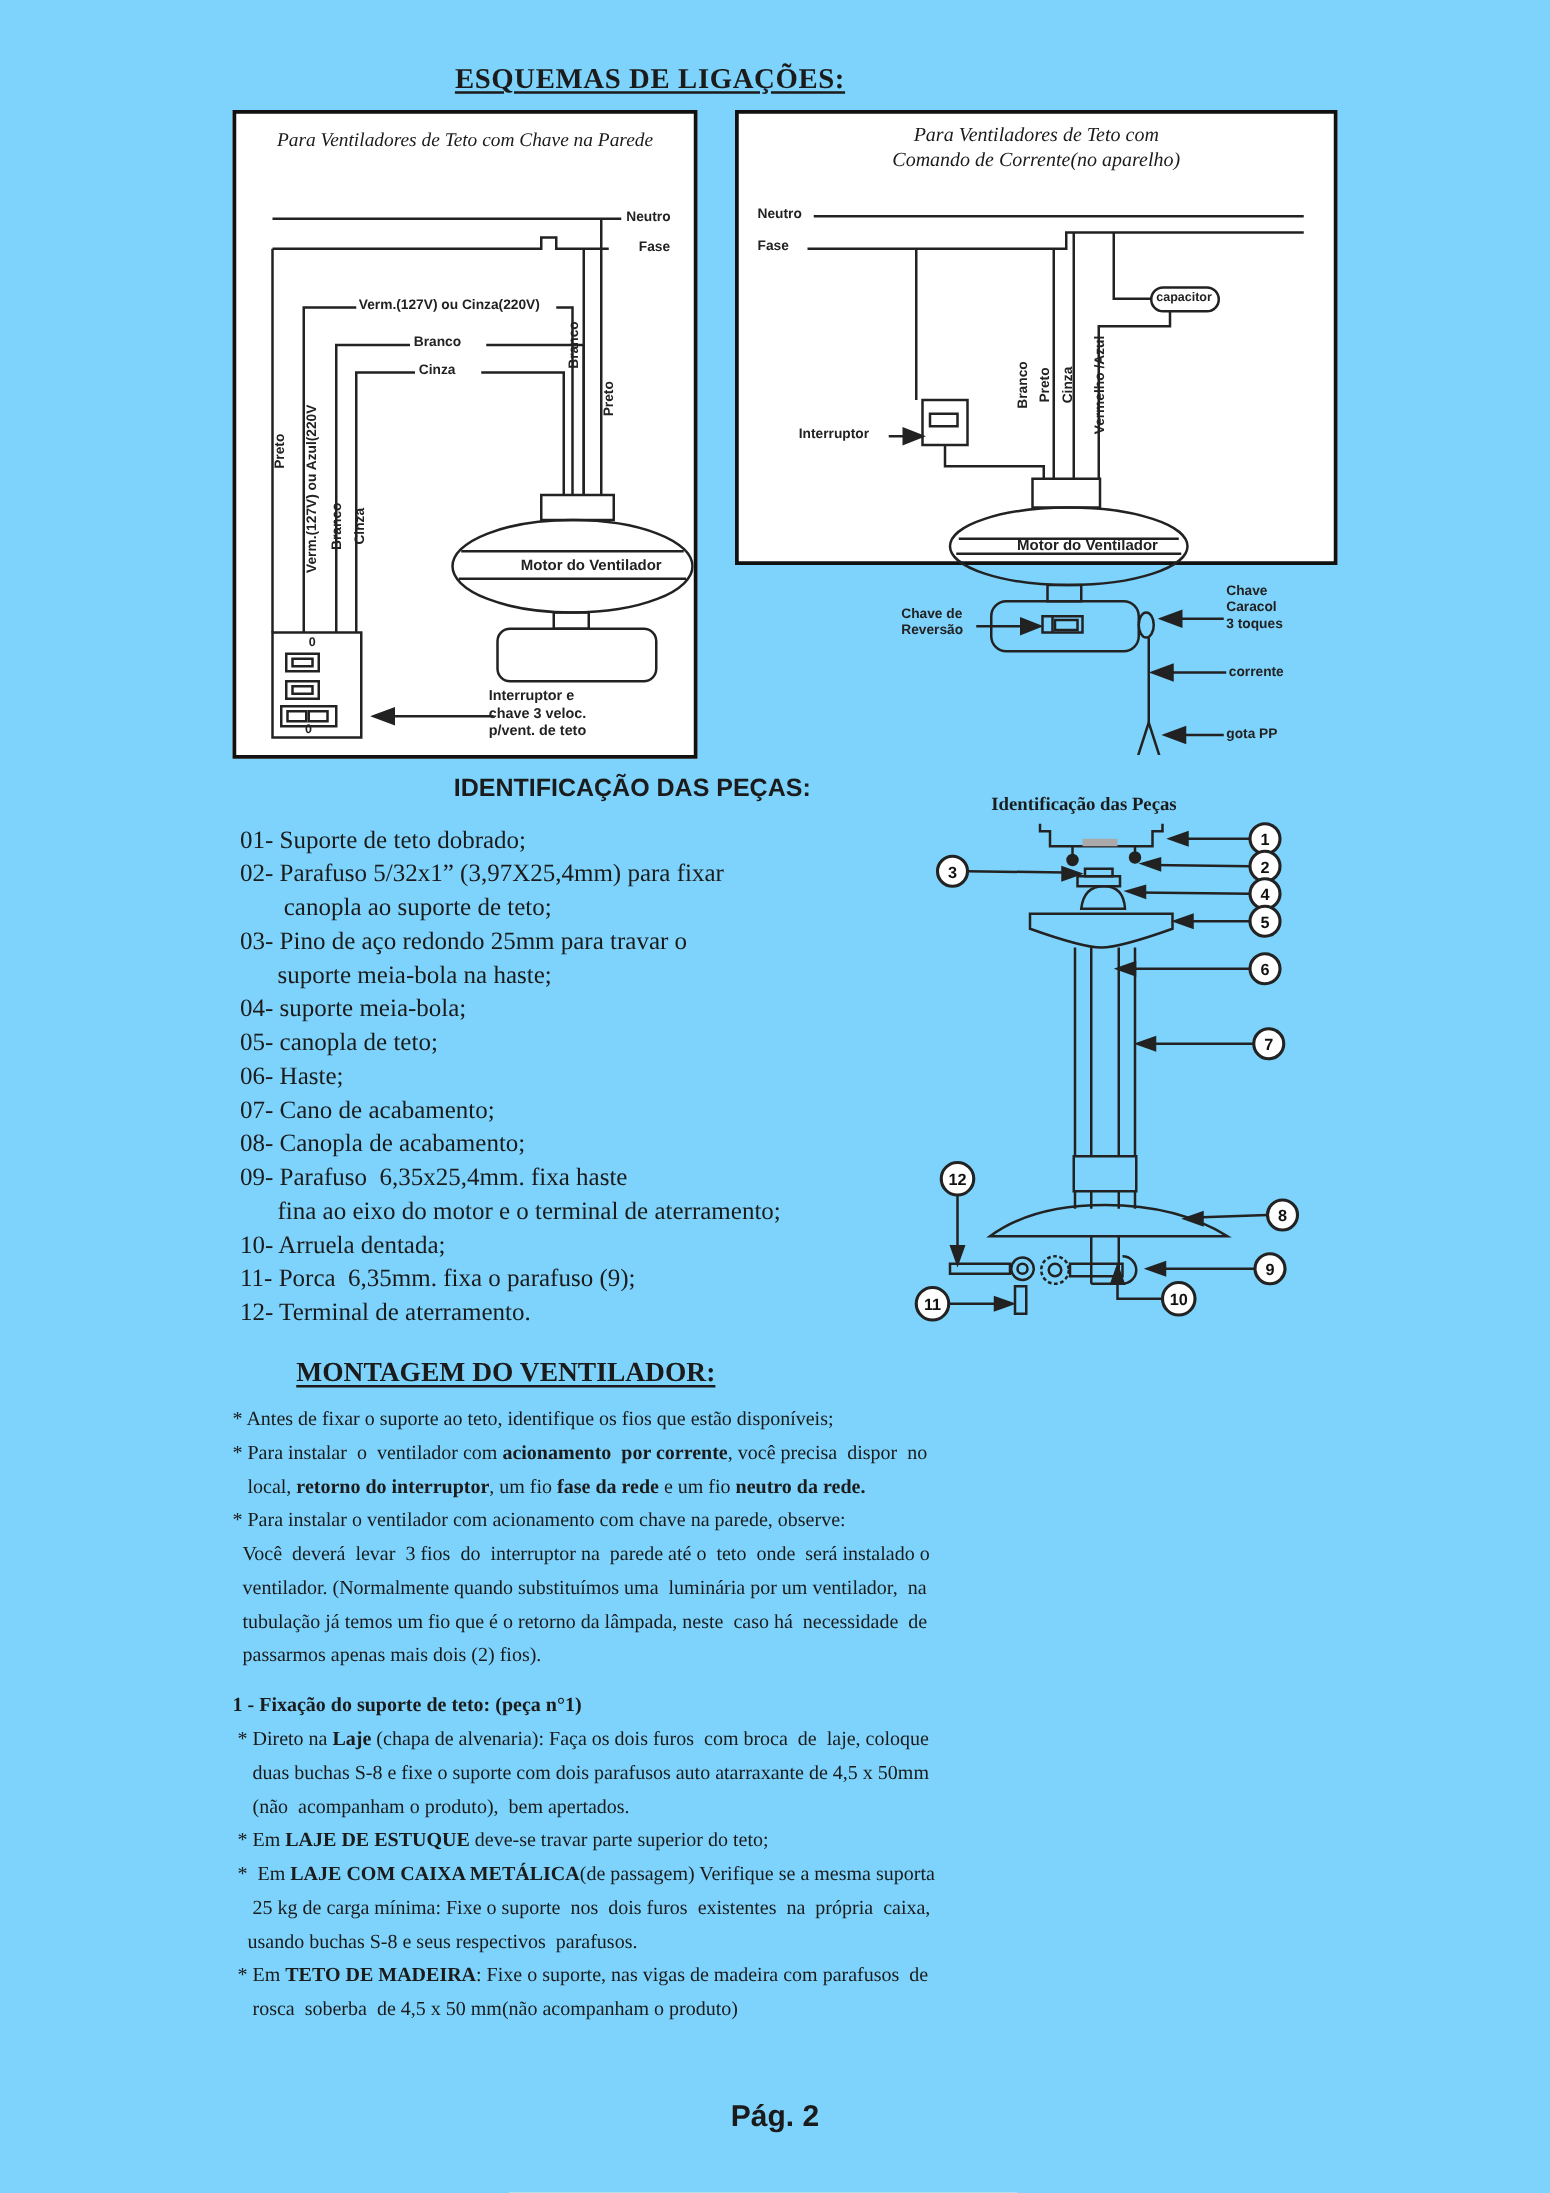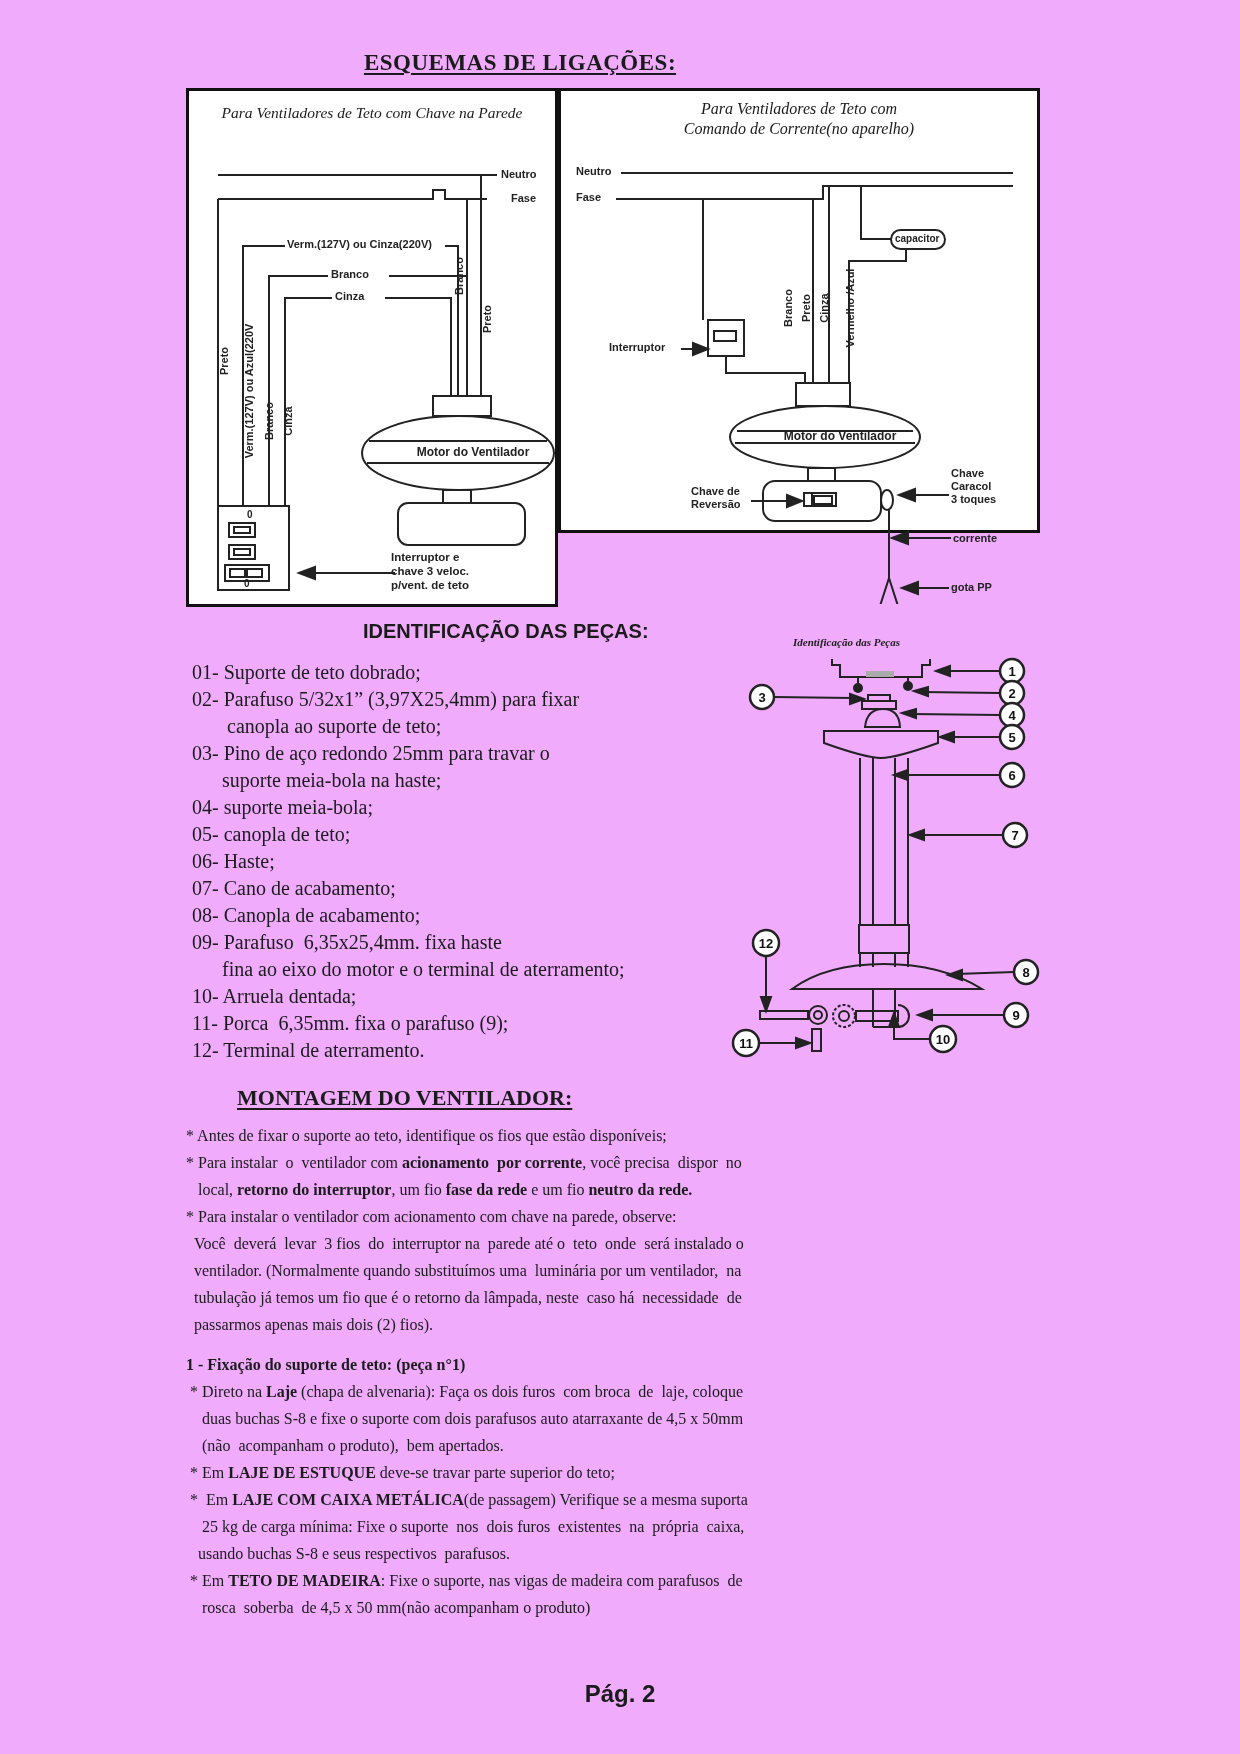--- a/index.html
+++ b/index.html
@@ -1,31 +1,31 @@
 <!DOCTYPE html>
 <html><head>
 <meta charset="utf-8">
 <style>
   html,body{margin:0;padding:0;background:#e8e8e8;}
-  .doc{position:relative;width:1240px;height:1754px;background:#f0abfc;
+  .doc{position:relative;width:1240px;height:1754px;background:#7dd3fc;
        font-family:"Liberation Serif",serif;color:#1b1b1b;overflow:hidden;}
   .abs{position:absolute;}
   .page-title{font-weight:bold;font-size:23px;letter-spacing:.5px;
       text-decoration:underline;text-underline-offset:3px;text-decoration-thickness:2px;}
   .wirebox{position:absolute;border:3px solid #111;background:#fff;box-sizing:border-box;}
   .boxtitle{font-weight:normal;font-style:italic;font-size:15.5px;text-align:center;width:100%;line-height:1.25;}
   .dlabel{position:absolute;font-family:"Liberation Sans",sans-serif;font-weight:bold;
       font-size:11px;color:#222;white-space:nowrap;line-height:1.2;}
   .rot{transform:translate(-50%,-50%) rotate(-90deg);transform-origin:center center;}
   .pre{white-space:pre-line;}
   .motor-label{position:absolute;font-family:"Liberation Sans",sans-serif;font-weight:bold;
       font-size:12px;color:#222;text-align:center;transform:translate(-50%,-50%);white-space:nowrap;padding-left:30px;}
   .sec-head-sans{font-family:"Liberation Sans",sans-serif;font-weight:bold;font-size:20px;
       text-underline-offset:4px;text-decoration-thickness:2.5px;letter-spacing:0;}
-  .caption-italic{font-weight:bold;font-style:italic;font-size:11px;white-space:nowrap;text-align:right;}
+  .caption-italic{font-weight:bold;font-size:15px;white-space:nowrap;text-align:right;}
   .tlines{font-size:16px;line-height:27px;white-space:pre-wrap;}
   .tlines b{font-weight:bold;margin-top:22px;}
   .serif-head{font-weight:bold;font-size:22px;text-decoration:underline;
       text-underline-offset:3px;text-decoration-thickness:2px;}
   .footer{font-family:"Liberation Sans",sans-serif;font-weight:bold;font-size:24px;text-align:center;}
   svg{position:absolute;left:0;top:0;}
   svg text{font-family:"Liberation Sans",sans-serif;font-weight:bold;}
 </style>
 </head>
 <body>
@@ -79,21 +79,21 @@
     <div class="dlabel rot" style="left:271px;top:185px;">Branco</div>
     <div class="dlabel rot" style="left:299px;top:228px;">Preto</div>
     <div class="motor-label" style="left:269px;top:361px;">Motor do Ventilador</div>
     <div class="dlabel" style="left:58px;top:418px;font-size:10px;">0</div>
     <div class="dlabel" style="left:55px;top:487px;font-size:10px;">0</div>
     <div class="dlabel pre" style="left:202px;top:460px;font-size:11.5px;">Interruptor e
 chave 3 veloc.
 p/vent. de teto</div>
   </div>
 
-  <div class="wirebox" style="left:558px;top:88px;width:482px;height:445px;">
+  <div class="wirebox" style="left:588px;top:88px;width:482px;height:364px;">
     <svg width="476" height="513" viewBox="0 0 476 513">
       <g stroke="#222" stroke-width="2" fill="none">
         <line x1="60" y1="82" x2="452" y2="82"></line>
         <path d="M55,108 H262 V95 H452"></path>
         <line x1="142" y1="108" x2="142" y2="229"></line>
         <rect x="147" y="229" width="36" height="36"></rect>
         <rect x="153" y="240" width="22" height="10"></rect>
         <line x1="120" y1="258" x2="134" y2="258"></line>
         <path d="M147,258 l-15,-6 v12 z" fill="#222"></path>
         <path d="M165,265 V282 H244 V292"></path>

